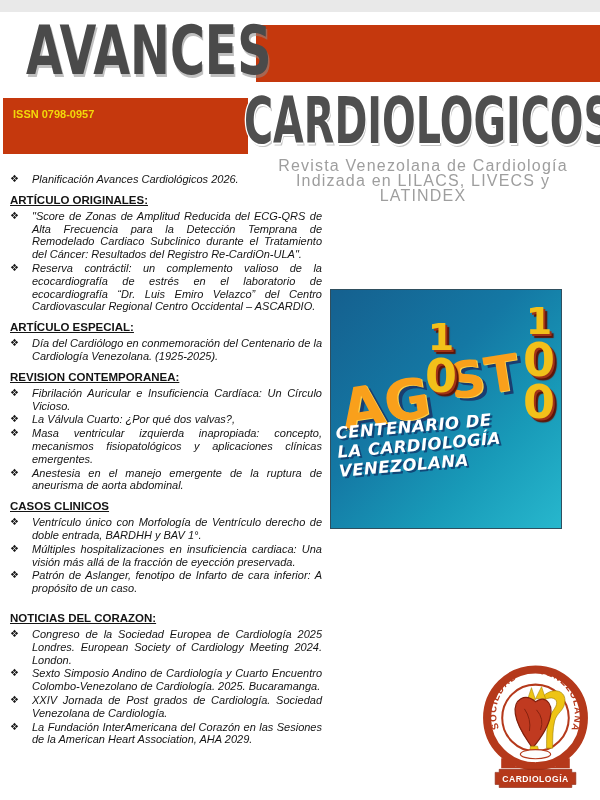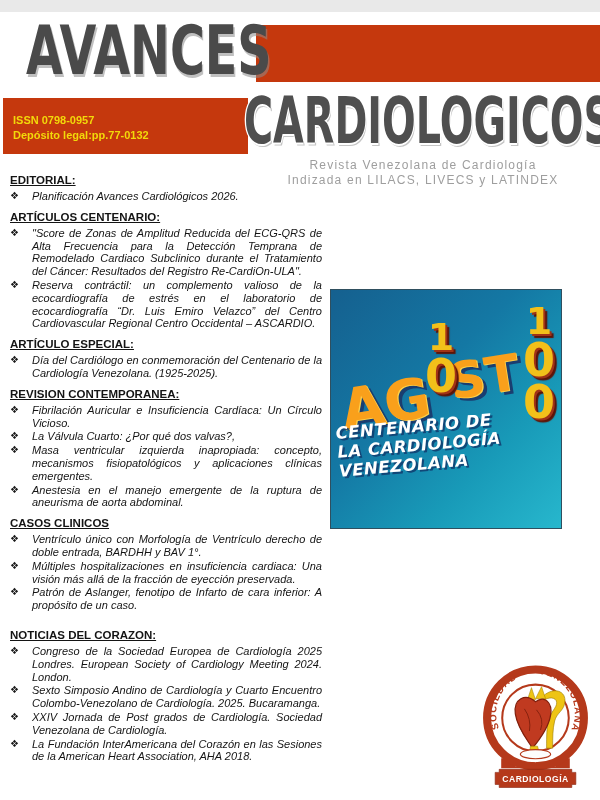--- a/index.html
+++ b/index.html
@@ -11,32 +11,32 @@
   .red-rect-top{position:absolute;left:256px;top:13px;width:344px;height:57px;background:#c5380d;}
   .avances{
     position:absolute;left:26px;top:4px;font-family:"DejaVu Sans",sans-serif;
     font-weight:bold;font-size:68px;line-height:70px;color:#4a4a4a;
     transform:scaleX(.70);transform-origin:left top;white-space:nowrap;
     text-shadow:2px 3px 0 rgba(140,140,140,.55);
   }
   .issn-band{
     position:absolute;left:3px;top:86px;width:245px;height:56px;background:#c5380d;
     color:#f2d90a;font-weight:bold;font-size:11px;line-height:13px;
-    padding:16px 0 0 10px;box-sizing:border-box;
+    padding:10px 0 0 10px;box-sizing:border-box;
   }
   .issn-band div{margin-bottom:2px;}
   .cardiologicos{
     position:absolute;left:244px;top:76px;font-family:"DejaVu Sans",sans-serif;
     font-weight:bold;font-size:64px;line-height:66px;color:#4f4f4f;
     transform:scaleX(.62);transform-origin:left top;white-space:nowrap;
     text-shadow:-2px 0 0 #fff,2px 0 0 #fff,0 -2px 0 #fff,0 2px 0 #fff,2px 3px 0 rgba(140,140,140,.5);
   }
   .tagline{
     position:absolute;left:250px;top:146px;width:346px;text-align:center;
-    color:#9e9e9e;font-size:12px;line-height:15px;letter-spacing:1.2px;
+    color:#9e9e9e;font-size:16px;line-height:15px;letter-spacing:1.2px;
   }
   
   .toc{position:absolute;left:10px;top:161px;width:312px;color:#141414;}
   .section{margin-top:7px;}
   .section:first-child{margin-top:0;}
   .section.gap-top{margin-top:16px;}
   .sec-head{
     font-size:11.5px;font-weight:bold;text-decoration:underline;
     margin-bottom:3px;line-height:14px;
   }
@@ -83,42 +83,40 @@
 </head>
 <body>
 
 <div id="page">
 
   <div class="red-rect-top"></div>
   <div class="avances">AVANCES</div>
 
   <div class="issn-band">
     <div>ISSN 0798-0957</div>
-    <div>Depósito legal:pp.77-0132</div>
   </div>
 
   <div class="cardiologicos">CARDIOLOGICOS</div>
 
   <div class="tagline">
     <div>Revista Venezolana de Cardiología</div>
     <div>Indizada en LILACS, LIVECS y LATINDEX</div>
   </div>
 
   <div class="toc">
 
     <div class="section">
-      <div class="sec-head">EDITORIAL:</div>
       <div class="item">
         <span class="bullet">❖</span>
         <span class="itext">Planificación Avances Cardiológicos 2026.</span>
       </div>
     </div>
 
     <div class="section">
-      <div class="sec-head">ARTÍCULOS CENTENARIO:</div>
+      <div class="sec-head">ARTÍCULO ORIGINALES:</div>
       <div class="item">
         <span class="bullet">❖</span>
         <span class="itext">"Score de Zonas de Amplitud Reducida del ECG-QRS de Alta Frecuencia para la Detección Temprana de Remodelado Cardiaco Subclinico durante el Tratamiento del Cáncer: Resultados del Registro Re-CardiOn-ULA".</span>
       </div>
       <div class="item">
         <span class="bullet">❖</span>
         <span class="itext">Reserva contráctil: un complemento valioso de la ecocardiografía de estrés en el laboratorio de ecocardiografía “Dr. Luis Emiro Velazco” del Centro Cardiovascular Regional Centro Occidental – ASCARDIO.</span>
       </div>
     </div>
 
@@ -175,21 +173,21 @@
       <div class="item">
         <span class="bullet">❖</span>
         <span class="itext">Sexto Simposio Andino de Cardiología y Cuarto Encuentro Colombo-Venezolano de Cardiología. 2025. Bucaramanga.</span>
       </div>
       <div class="item">
         <span class="bullet">❖</span>
         <span class="itext">XXIV Jornada de Post grados  de Cardiología. Sociedad Venezolana de Cardiología.</span>
       </div>
       <div class="item">
         <span class="bullet">❖</span>
-        <span class="itext">La Fundación InterAmericana del Corazón en las Sesiones de la American Heart Association, AHA 2018.</span>
+        <span class="itext">La Fundación InterAmericana del Corazón en las Sesiones de la American Heart Association, AHA 2029.</span>
       </div>
     </div>
 
   </div>
 
   <div class="poster">
     <span class="p-word p-ag">AG</span>
     <span class="p-word p-st">ST</span>
     <div class="p-digits p-mid">
       <div class="d-sm">1</div>

